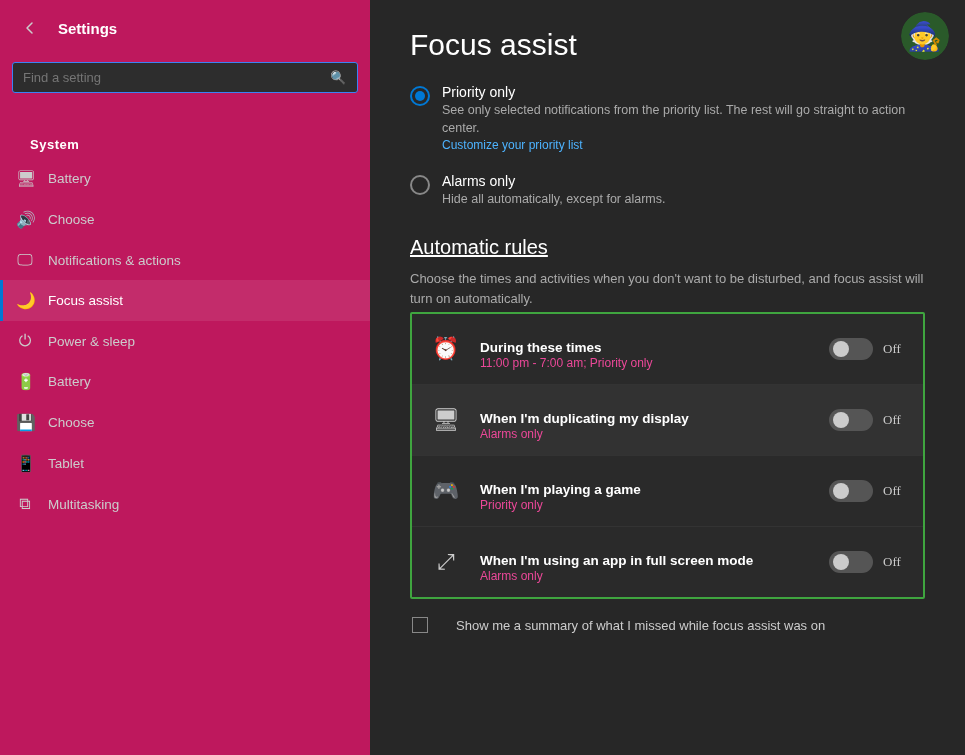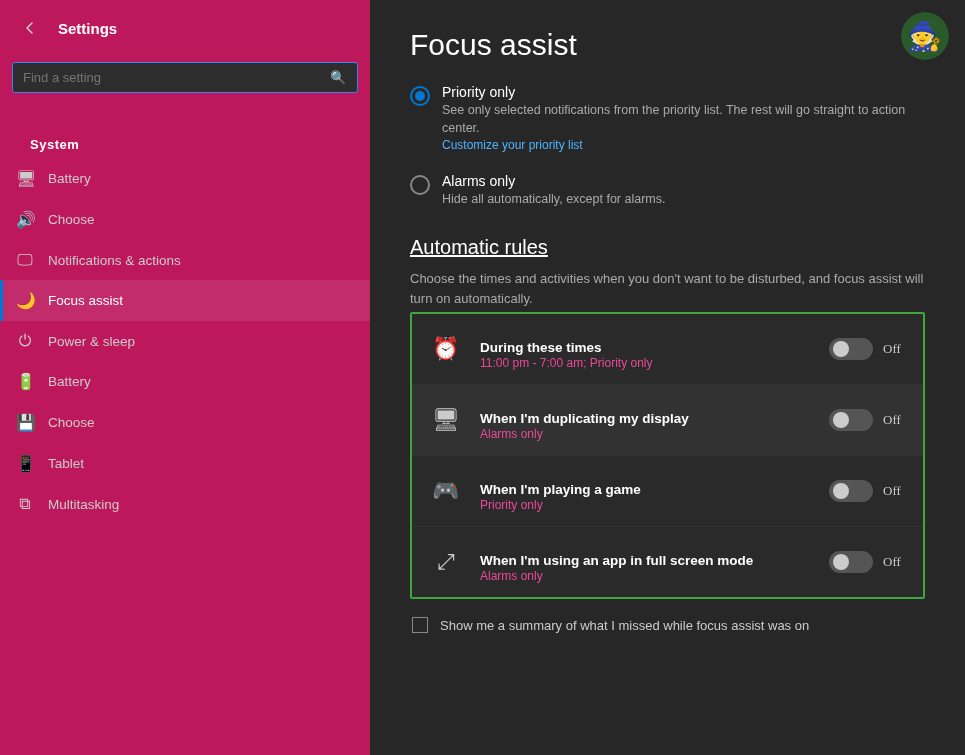--- a/index.html
+++ b/index.html
@@ -295,21 +295,21 @@
     .toggle-label {
       font-size: 13px;
       color: #cccccc;
       min-width: 24px;
     }
 
     
     .checkbox-row {
       display: flex;
       align-items: center;
-      gap: 12px;
+      gap: 28px;
       margin-top: 18px;
       padding: 0 2px;
     }
 
     .checkbox {
       width: 16px;
       height: 16px;
       border: 1.5px solid #888;
       background: transparent;
       flex-shrink: 0;

